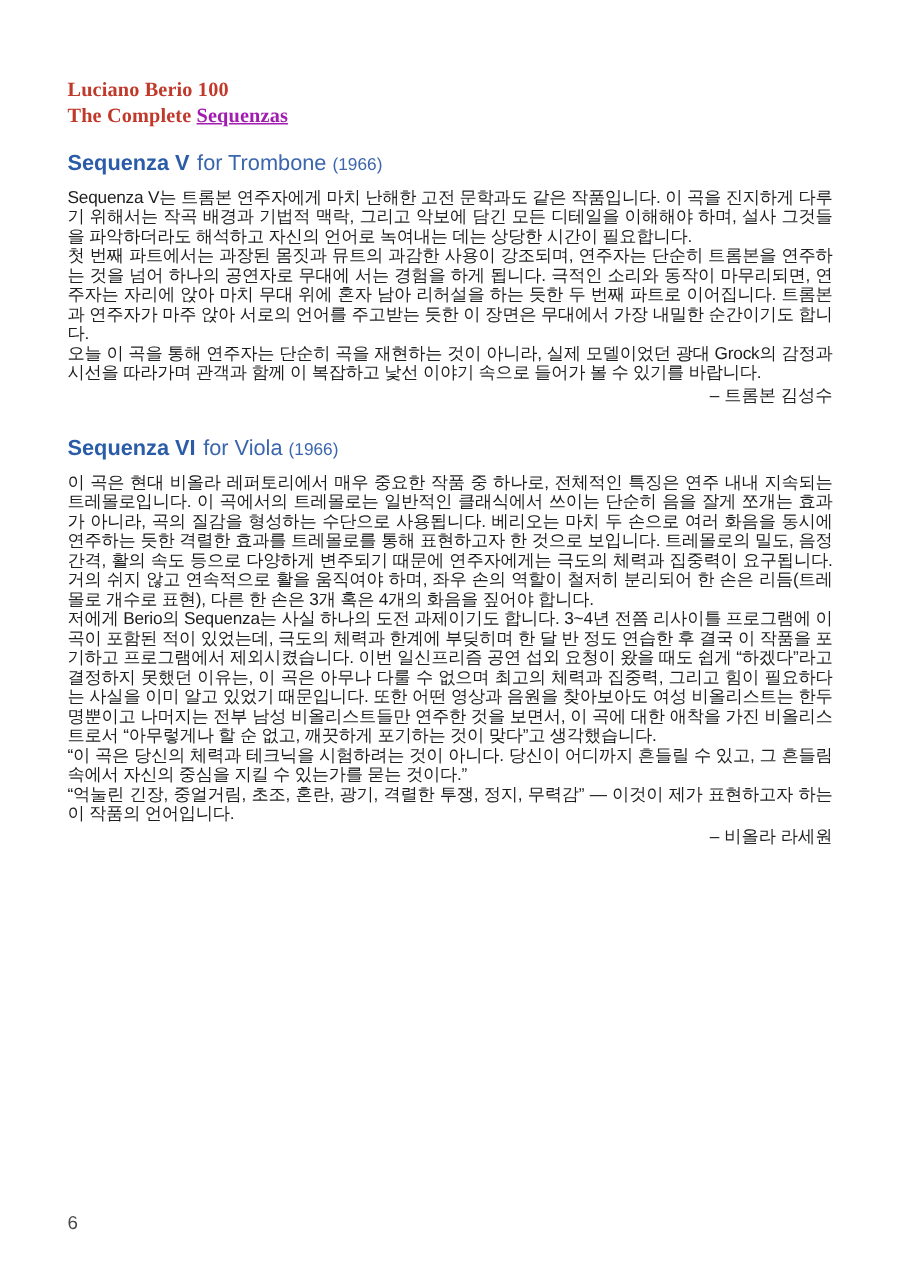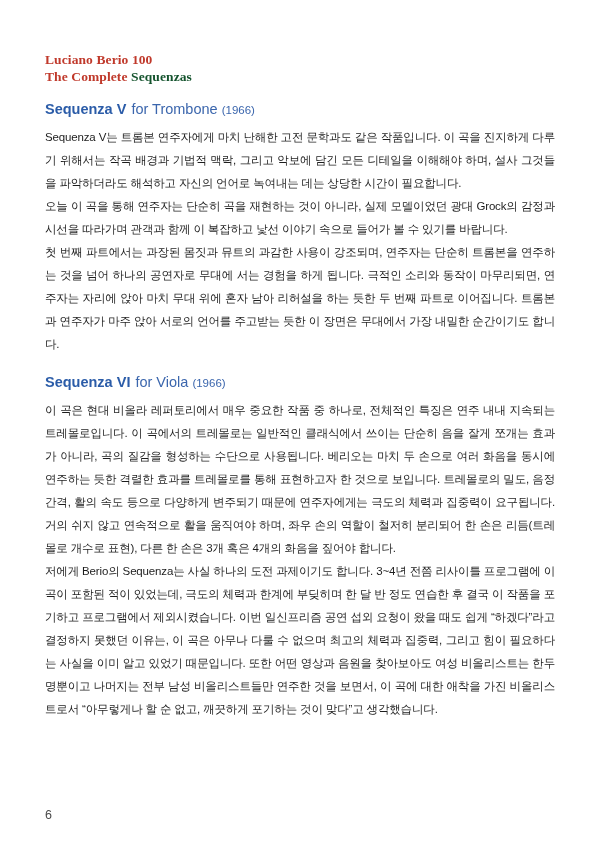--- a/index.html
+++ b/index.html
@@ -6,30 +6,30 @@
   .page {
     width:600px; height:850px; position:relative; box-sizing:border-box;
     padding:52px 45px 0 45px; background:#ffffff; overflow:hidden;
     font-family:"Liberation Sans","DejaVu Sans",sans-serif;
   }
   .booklet-header {
     font-family:"Liberation Serif","DejaVu Serif",serif;
     font-weight:700; font-size:13.5px; line-height:16.5px;
     color:#c0392b; margin-bottom:15px; letter-spacing:0.1px;
   }
-  .booklet-header .orange { color:#14532d; }
+  .booklet-header .orange { color:#a21caf;text-decoration:underline; }
   .piece-heading {
     margin:17px 0 7px 0; font-size:14.5px; line-height:18px;
     color:#2b5ca8; font-weight:700; letter-spacing:0;
   }
   .piece-heading.first { margin-top:0; }
   .piece-sub { font-weight:500; color:#3b66ad; margin-left:5px; }
   .piece-year { font-weight:500; color:#3b66ad; font-size:11.5px; }
   .body-text {
-    margin:0; font-size:11.5px; line-height:23px; text-align:justify;
+    margin:0; font-size:11.5px; line-height:13px; text-align:justify;
     color:#1d1d1d; font-weight:500; letter-spacing:-0.15px;
     word-break:break-all;
   }
   .attribution {
     text-align:right; font-size:11.5px; line-height:17px;
     color:#1d1d1d; font-weight:500; margin:0;
   }
   .page-number {
     position:absolute; left:45px; bottom:28px;
     font-size:12.5px; color:#4a4a4a; font-weight:400;
@@ -41,25 +41,29 @@
 <div class="page">
 
   <header class="booklet-header">
     <div>Luciano Berio 100</div>
     <div><span>The Complete</span> <span class="orange">Sequenzas</span></div>
   </header>
 
   <section>
     <h2 class="piece-heading first"><span class="piece-name">Sequenza V</span><span class="piece-sub">for Trombone</span> <span class="piece-year">(1966)</span></h2>
     <p class="body-text">Sequenza V는 트롬본 연주자에게 마치 난해한 고전 문학과도 같은 작품입니다. 이 곡을 진지하게 다루기 위해서는 작곡 배경과 기법적 맥락, 그리고 악보에 담긴 모든 디테일을 이해해야 하며, 설사 그것들을 파악하더라도 해석하고 자신의 언어로 녹여내는 데는 상당한 시간이 필요합니다.</p>
+    <p class="body-text">첫 번째 파트에서는 과장된 몸짓과 뮤트의 과감한 사용이 강조되며, 연주자는 단순히 트롬본을 연주하는 것을 넘어 하나의 공연자로 무대에 서는 경험을 하게 됩니다. 극적인 소리와 동작이 마무리되면, 연주자는 자리에 앉아 마치 무대 위에 혼자 남아 리허설을 하는 듯한 두 번째 파트로 이어집니다. 트롬본과 연주자가 마주 앉아 서로의 언어를 주고받는 듯한 이 장면은 무대에서 가장 내밀한 순간이기도 합니다.</p>
     <p class="body-text">오늘 이 곡을 통해 연주자는 단순히 곡을 재현하는 것이 아니라, 실제 모델이었던 광대 Grock의 감정과 시선을 따라가며 관객과 함께 이 복잡하고 낯선 이야기 속으로 들어가 볼 수 있기를 바랍니다.</p>
-    <p class="body-text">첫 번째 파트에서는 과장된 몸짓과 뮤트의 과감한 사용이 강조되며, 연주자는 단순히 트롬본을 연주하는 것을 넘어 하나의 공연자로 무대에 서는 경험을 하게 됩니다. 극적인 소리와 동작이 마무리되면, 연주자는 자리에 앉아 마치 무대 위에 혼자 남아 리허설을 하는 듯한 두 번째 파트로 이어집니다. 트롬본과 연주자가 마주 앉아 서로의 언어를 주고받는 듯한 이 장면은 무대에서 가장 내밀한 순간이기도 합니다.</p>
+    <p class="attribution">– 트롬본 김성수</p>
   </section>
 
   <section>
     <h2 class="piece-heading"><span class="piece-name">Sequenza VI</span><span class="piece-sub">for Viola</span> <span class="piece-year">(1966)</span></h2>
     <p class="body-text">이 곡은 현대 비올라 레퍼토리에서 매우 중요한 작품 중 하나로, 전체적인 특징은 연주 내내 지속되는 트레몰로입니다. 이 곡에서의 트레몰로는 일반적인 클래식에서 쓰이는 단순히 음을 잘게 쪼개는 효과가 아니라, 곡의 질감을 형성하는 수단으로 사용됩니다. 베리오는 마치 두 손으로 여러 화음을 동시에 연주하는 듯한 격렬한 효과를 트레몰로를 통해 표현하고자 한 것으로 보입니다. 트레몰로의 밀도, 음정 간격, 활의 속도 등으로 다양하게 변주되기 때문에 연주자에게는 극도의 체력과 집중력이 요구됩니다. 거의 쉬지 않고 연속적으로 활을 움직여야 하며, 좌우 손의 역할이 철저히 분리되어 한 손은 리듬(트레몰로 개수로 표현), 다른 한 손은 3개 혹은 4개의 화음을 짚어야 합니다.</p>
     <p class="body-text">저에게 Berio의 Sequenza는 사실 하나의 도전 과제이기도 합니다. 3~4년 전쯤 리사이틀 프로그램에 이 곡이 포함된 적이 있었는데, 극도의 체력과 한계에 부딪히며 한 달 반 정도 연습한 후 결국 이 작품을 포기하고 프로그램에서 제외시켰습니다. 이번 일신프리즘 공연 섭외 요청이 왔을 때도 쉽게 “하겠다”라고 결정하지 못했던 이유는, 이 곡은 아무나 다룰 수 없으며 최고의 체력과 집중력, 그리고 힘이 필요하다는 사실을 이미 알고 있었기 때문입니다. 또한 어떤 영상과 음원을 찾아보아도 여성 비올리스트는 한두 명뿐이고 나머지는 전부 남성 비올리스트들만 연주한 것을 보면서, 이 곡에 대한 애착을 가진 비올리스트로서 “아무렇게나 할 순 없고, 깨끗하게 포기하는 것이 맞다”고 생각했습니다.</p>
+    <p class="body-text">“이 곡은 당신의 체력과 테크닉을 시험하려는 것이 아니다. 당신이 어디까지 흔들릴 수 있고, 그 흔들림 속에서 자신의 중심을 지킬 수 있는가를 묻는 것이다.”</p>
+    <p class="body-text">“억눌린 긴장, 중얼거림, 초조, 혼란, 광기, 격렬한 투쟁, 정지, 무력감” — 이것이 제가 표현하고자 하는 이 작품의 언어입니다.</p>
+    <p class="attribution">– 비올라 라세원</p>
   </section>
 
   <div class="page-number">6</div>
 
 </div>
 
 </body></html>

